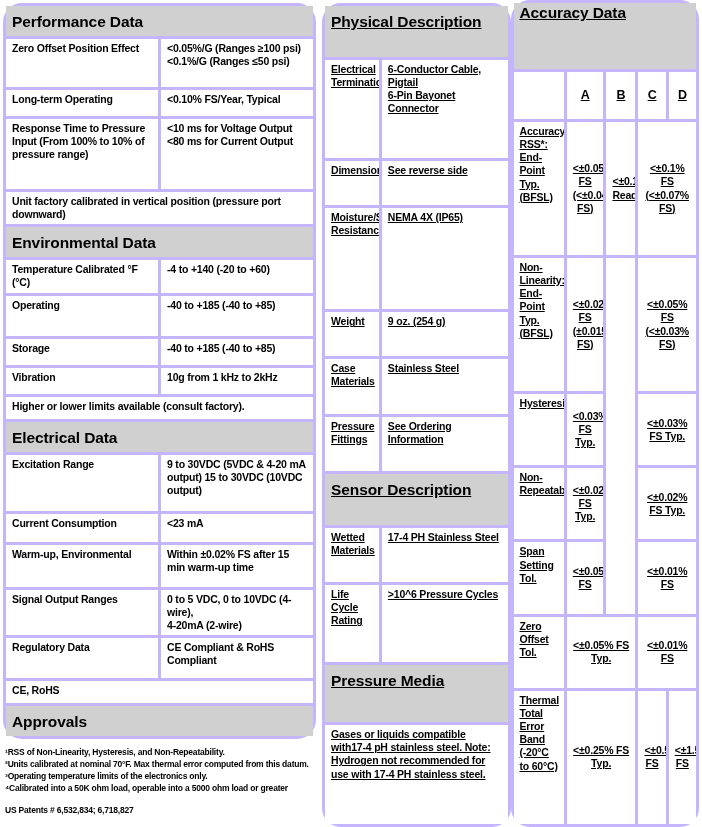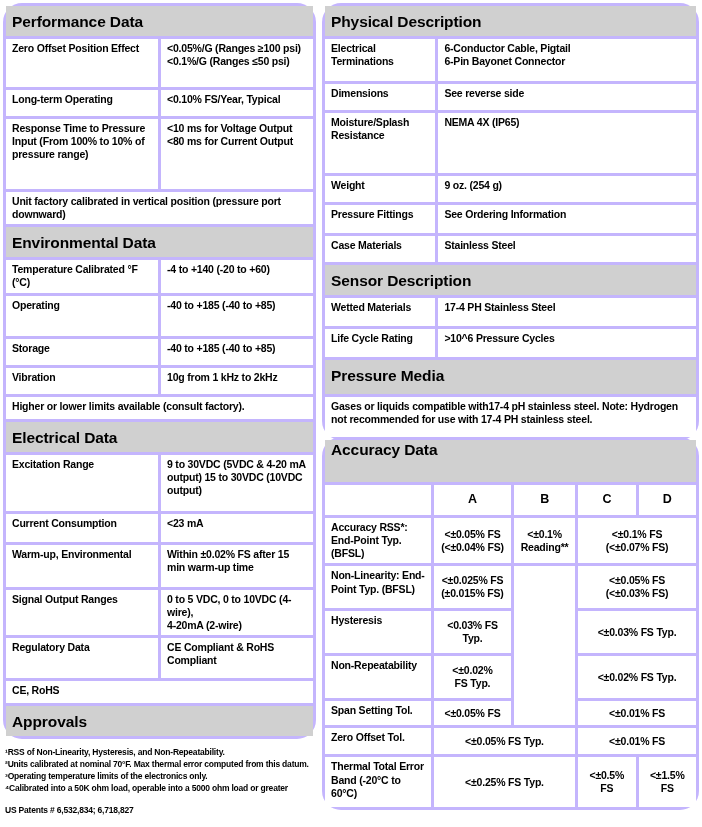--- a/index.html
+++ b/index.html
@@ -2,21 +2,21 @@
 <html><head>
 <meta charset="utf-8">
 <style>
   html,body{margin:0;padding:0;background:#ffffff;}
   .page{
     width:702px;height:827px;box-sizing:border-box;
     padding:3px 3px 0 3px;display:flex;gap:6px;
     font-family:"Liberation Sans","DejaVu Sans",sans-serif;color:#000;
   }
   .col-left{width:313px;flex:none;display:flex;flex-direction:column;}
-  .col-right{width:377px;flex:none;display:flex;flex-direction:column;}
+  .col-right{width:377px;flex:none;display:flex;text-decoration:underline;}
   table.grid{
     border-collapse:separate;border-spacing:3px;
     background:#c4b5fd;width:100%;table-layout:fixed;border-radius:19px;
   }
   table.grid + table.grid{margin-top:-3px;}
   td{
     background:#ffffff;padding:3px 6px;vertical-align:top;
     font-size:10.5px;font-weight:bold;letter-spacing:-0.2px;
     line-height:1.25;white-space:pre-line;overflow:hidden;
   }
@@ -154,27 +154,27 @@
         <td>See reverse side</td>
       </tr>
       <tr style="height:60px">
         <td>Moisture/Splash Resistance</td>
         <td>NEMA 4X (IP65)</td>
       </tr>
       <tr style="height:26px">
         <td>Weight</td>
         <td>9 oz. (254 g)</td>
       </tr>
+      <tr style="height:26px">
+        <td>Case Materials</td>
+        <td>Stainless Steel</td>
+      </tr>
       <tr style="height:28px">
         <td>Pressure Fittings</td>
         <td>See Ordering Information</td>
-      </tr>
-      <tr style="height:26px">
-        <td>Case Materials</td>
-        <td>Stainless Steel</td>
       </tr>
 
       <tr style="height:30px">
         <td class="band" colspan="2">Sensor Description</td>
       </tr>
       <tr style="height:28px">
         <td>Wetted Materials</td>
         <td>17-4 PH Stainless Steel</td>
       </tr>
       <tr style="height:28px">

